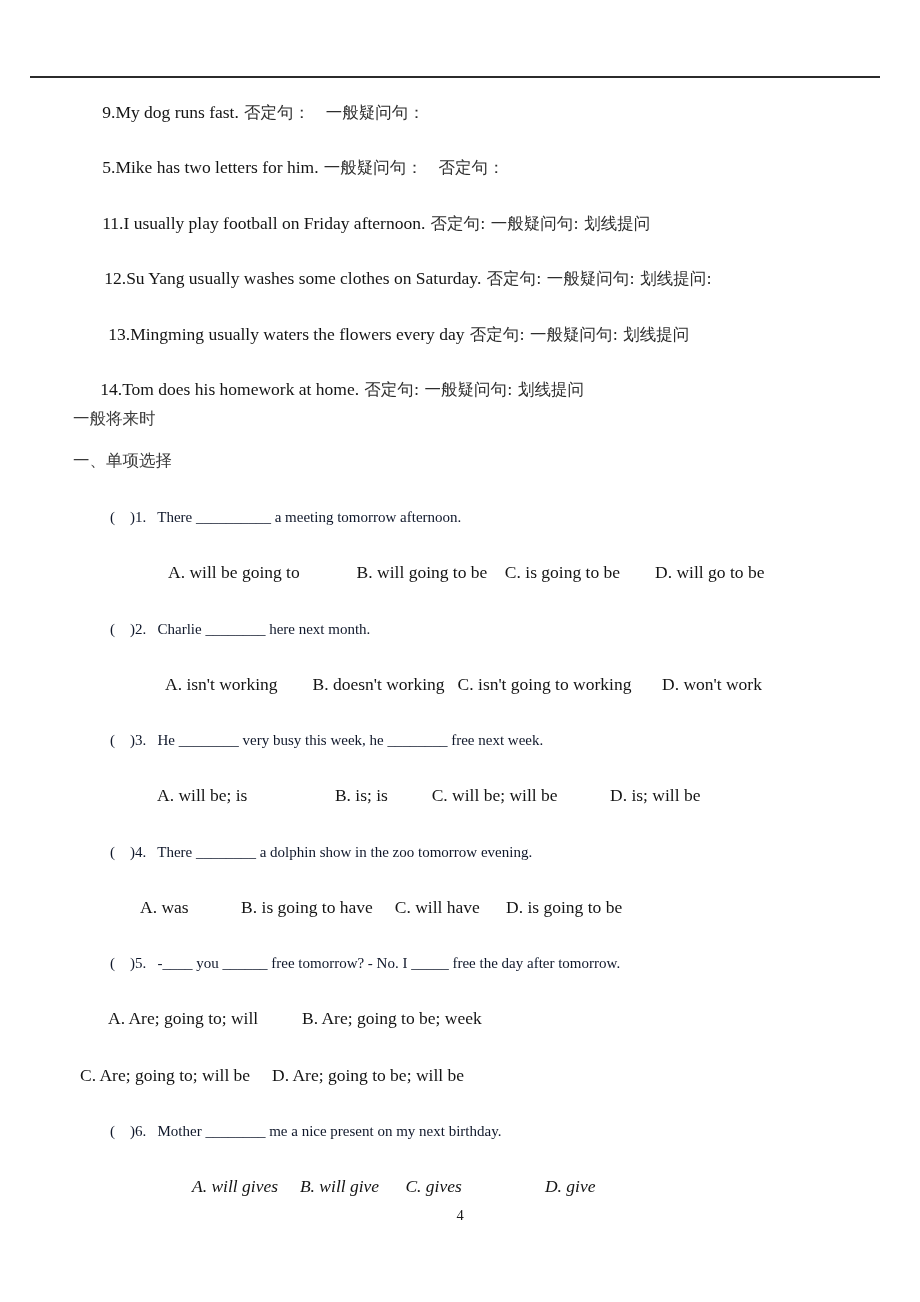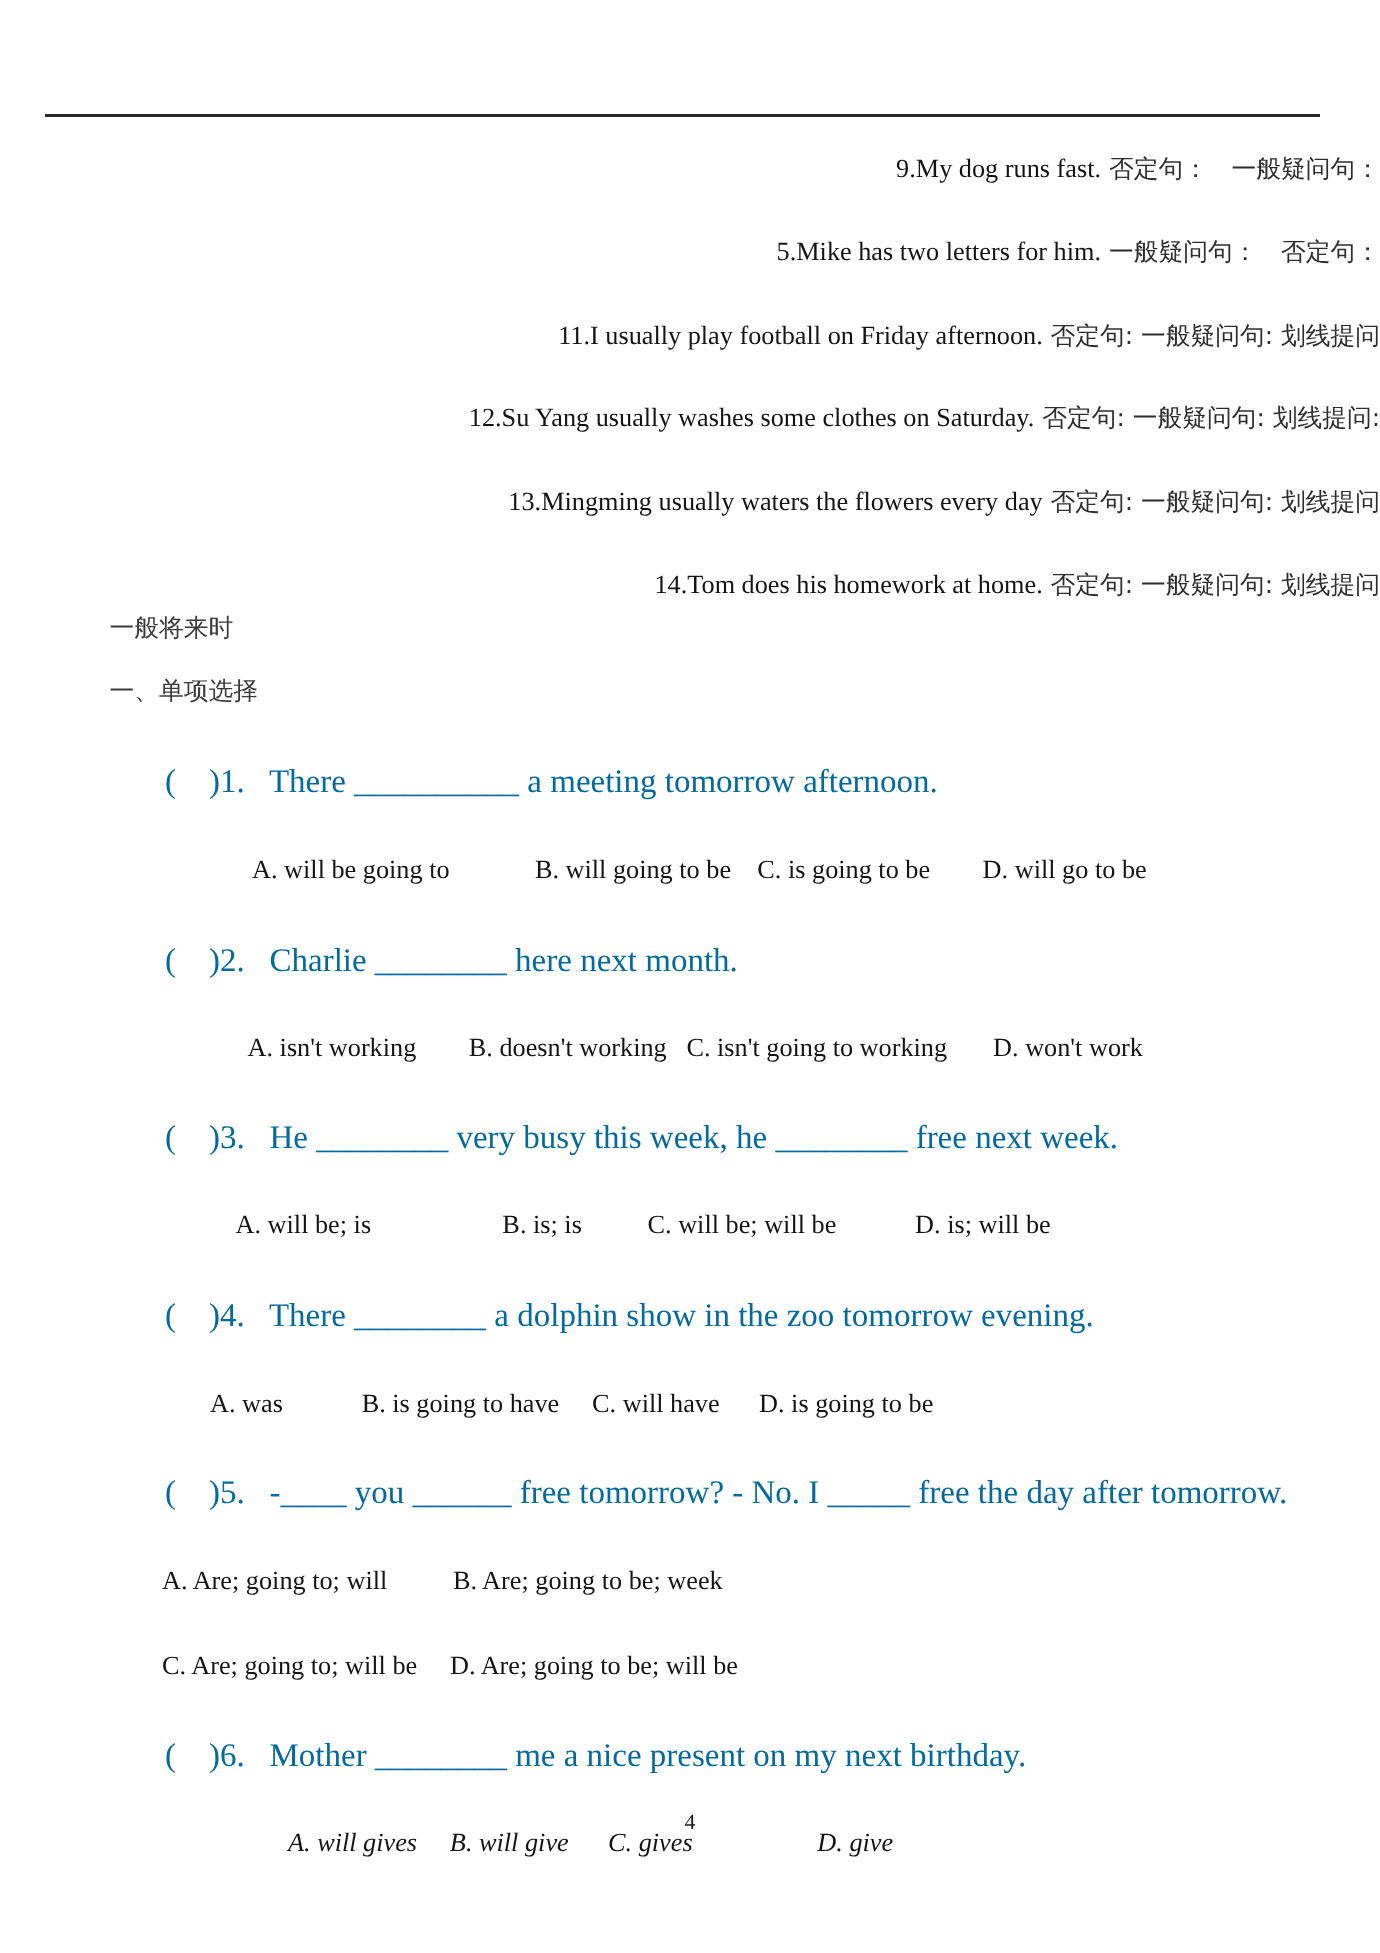--- a/index.html
+++ b/index.html
@@ -38,21 +38,20 @@
     top: 86px;
     width: 920px;
   }
   .tf-item {
     font-size: 17.5px;
     line-height: 1.0;
     color: #141414;
     white-space: pre;
     margin: 0;
     height: 55.5px;
-    text-align: right;
   }
   .tf-item .en { letter-spacing: 0.0px; }
   .tf-item .cn {
     font-family: "DejaVu Sans", "Liberation Sans", sans-serif;
     font-size: 16.5px;
     color: #2d2d2d;
   }
 
   
   .section-head {
@@ -69,23 +68,23 @@
 
   
   .mc-block {
     position: absolute;
     left: 0;
     top: 508px;
     width: 920px;
   }
   .mc-group { position: relative; }
   .mc-stem {
-    font-size: 22px;
+    font-size: 15px;
     line-height: 1.0;
-    color: #0369a1;
+    color: #0f172a;
     white-space: pre;
     margin: 0;
   }
   .mc-options {
     font-size: 17.5px;
     line-height: 1.0;
     color: #141414;
     white-space: pre;
     margin: 0;
   }
@@ -94,21 +93,21 @@
   .q1 .mc-stem    { padding-left: 110px; padding-top: 2px; }
   .q1 .mc-options { padding-left: 168px; padding-top: 39px; }
   .q2 .mc-stem    { padding-left: 110px; padding-top: 40px; }
   .q2 .mc-options { padding-left: 165px; padding-top: 39px; }
   .q3 .mc-stem    { padding-left: 110px; padding-top: 40px; }
   .q3 .mc-options { padding-left: 157px; padding-top: 39px; }
   .q4 .mc-stem    { padding-left: 110px; padding-top: 40px; }
   .q4 .mc-options { padding-left: 140px; padding-top: 39px; }
   .q5 .mc-stem    { padding-left: 110px; padding-top: 40px; }
   .q5 .mc-options.row-a { padding-left: 108px; padding-top: 39px; }
-  .q5 .mc-options.row-b { padding-left: 108px; padding-top: 39px; }
+  .q5 .mc-options.row-b { padding-left: 80px; padding-top: 39px; }
   .q6 .mc-stem    { padding-left: 110px; padding-top: 40px; }
   .q6 .mc-options { padding-left: 192px; padding-top: 39px; font-style: italic; }
 
   
   .page-number {
     position: absolute;
     top: 1208px;
     left: 0;
     width: 920px;
     text-align: center;

